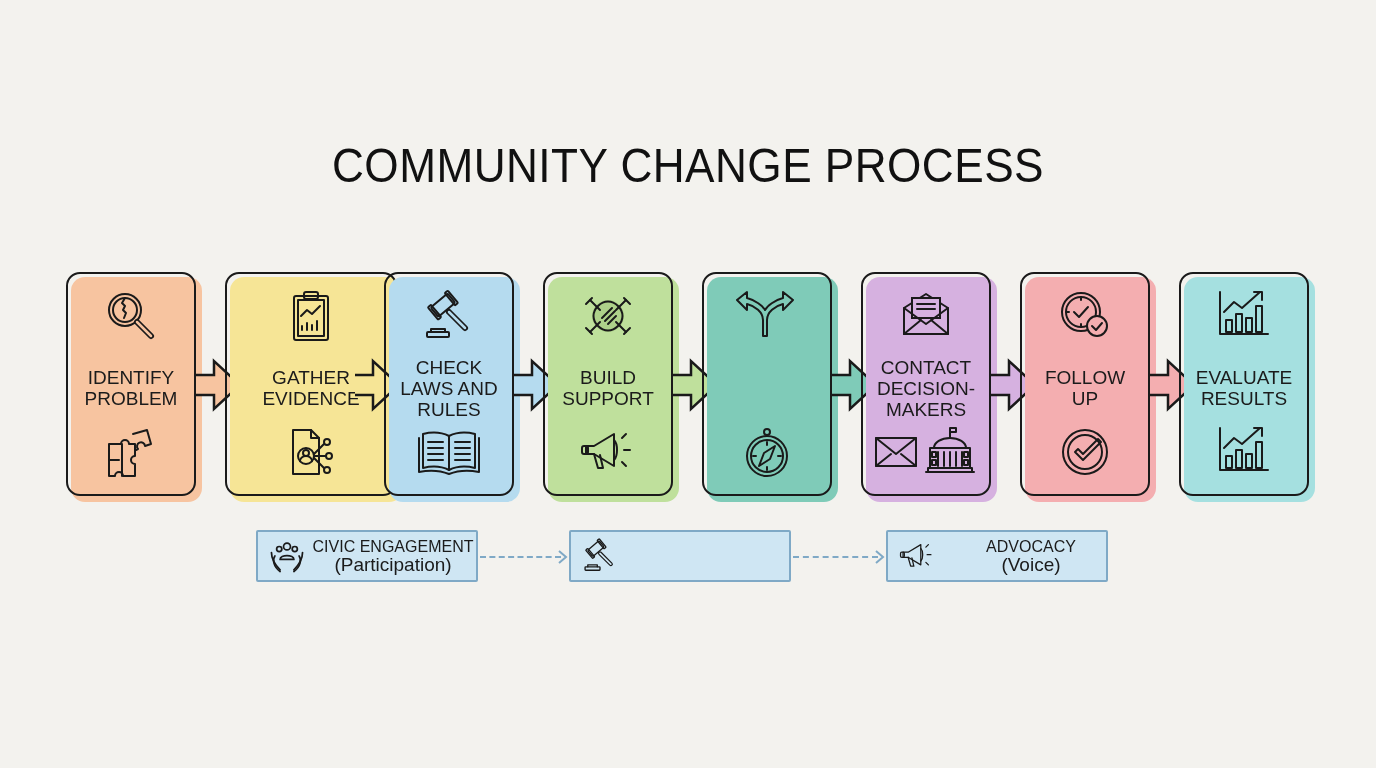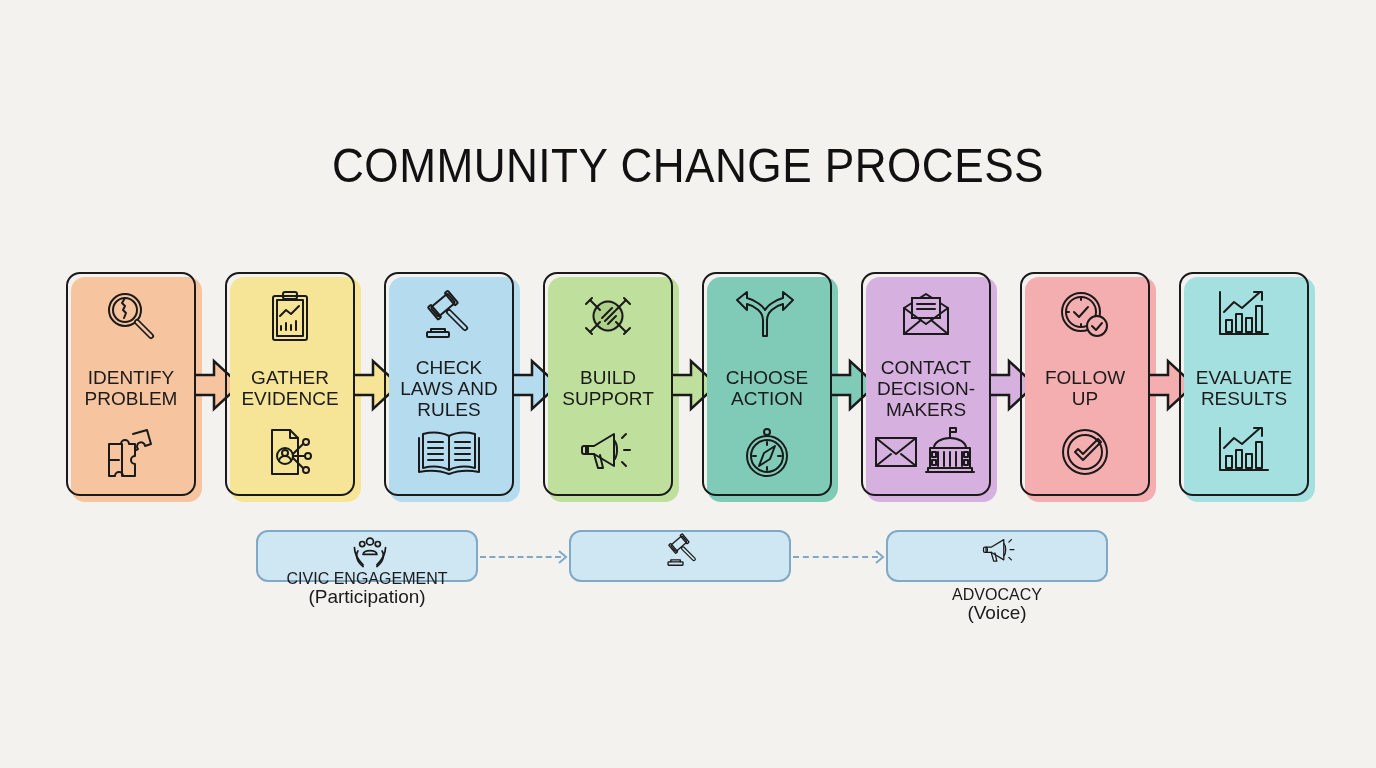--- a/index.html
+++ b/index.html
@@ -35,22 +35,22 @@
   .card .icon-top, .card .icon-bot {
     position: absolute; left: 0; right: 0; display: flex; justify-content: center;
   }
   .card .icon-top { top: 16px; }
   .card .icon-bot { top: 152px; }
   .arrow {
     position: absolute; top: 355px; width: 50px; height: 60px;
   }
   .legend {
     position: absolute; top: 530px; height: 52px; width: 222px;
-    background: #cfe6f3; border: 2px solid #7fa9c6; border-radius: 12px;
-    box-sizing: border-box; display: flex; align-items: center; flex-direction: column;
+    background: #cfe6f3; border: 2px solid #7fa9c6; border-radius: 2px;
+    box-sizing: border-box; display: flex; align-items: center;
   }
   .legend .licon { width: 46px; display: flex; justify-content: center; margin-left: 6px; }
   .legend .ltext { flex: 1; text-align: center; color: #1b1b1b; font-size: 16px; line-height: 18px; }
   .legend .lsub { display: block; font-size: 19px; }
   .dash {
     position: absolute; top: 556px; height: 0; border-top: 2px dashed #7fa9c6;
   }
   .dash-head {
     position: absolute; top: 549px;
   }
@@ -79,21 +79,21 @@
         <svg width="56" height="56" viewBox="0 0 56 56">
           <path d="M6 20 h12 a4 4 0 1 1 8 0 h6 v12 a4 4 0 1 0 0 8 v12 h-12 a4 4 0 1 0 -8 0 h-6 z" fill="none" stroke="#1a1a1a" stroke-width="2" stroke-linecap="round" stroke-linejoin="round"></path>
           <path d="M6 36 h10 M19 20 v32" fill="none" stroke="#1a1a1a" stroke-width="2" stroke-linecap="round" stroke-linejoin="round"></path>
           <path d="M30 10 l14 -4 4 14 -6 2 a4 4 0 1 0 -7 3 l-2 1" fill="none" stroke="#1a1a1a" stroke-width="2" stroke-linecap="round" stroke-linejoin="round"></path>
         </svg>
       </div>
     </div>
     <div class="arrow" style="left: 194px;"><svg width="50" height="60" viewBox="0 0 50 60">
         <path d="M2 20 h18 v-14 l26 24 -26 24 v-14 h-18" fill="#f7c4a0" stroke="#1a1a1a" stroke-width="2.5" stroke-linejoin="miter"></path>
       </svg></div>
-    <div class="card" style="left: 225px;">
+    <div class="card" style="left: 225px; padding-left: 42px;">
     <div class="fill" style="background:#f6e596"></div>
     <div class="frame"></div>
     <div class="icon-top">
         <svg width="50" height="56" viewBox="0 0 50 56">
           <rect x="8" y="8" width="34" height="44" rx="2" fill="none" stroke="#1a1a1a" stroke-width="2" stroke-linecap="round" stroke-linejoin="round"></rect>
           <rect x="12" y="12" width="26" height="36" fill="none" stroke="#1a1a1a" stroke-width="2" stroke-linecap="round" stroke-linejoin="round"></rect>
           <rect x="18" y="4" width="14" height="7" rx="2" fill="none" stroke="#1a1a1a" stroke-width="2" stroke-linecap="round" stroke-linejoin="round"></rect>
           <path d="M15 28 l6 -6 5 4 8 -8" fill="none" stroke="#1a1a1a" stroke-width="2" stroke-linecap="round" stroke-linejoin="round"></path>
           <path d="M16 42 v-4 M21 42 v-7 M26 42 v-5 M31 42 v-9" fill="none" stroke="#1a1a1a" stroke-width="2" stroke-linecap="round" stroke-linejoin="round"></path>
         </svg>
@@ -176,22 +176,20 @@
         <path d="M2 20 h18 v-14 l26 24 -26 24 v-14 h-18" fill="#bfe09c" stroke="#1a1a1a" stroke-width="2.5" stroke-linejoin="miter"></path>
       </svg></div>
     <div class="card" style="left: 702px;">
     <div class="fill" style="background:#7fcbb8"></div>
     <div class="frame"></div>
     <div class="icon-top">
         <svg width="64" height="52" viewBox="0 0 64 52">
           <path d="M28 48 v-16 c0 -8 -8 -14 -16 -16 l0 6 -10 -10 10 -8 0 6 c8 2 16 8 18 12 c2 -4 10 -10 18 -12 l0 -6 10 8 -10 10 0 -6 c-8 2 -16 8 -16 16 v16 z" fill="none" stroke="#1a1a1a" stroke-width="2" stroke-linecap="round" stroke-linejoin="round"></path>
         </svg>
       </div>
-    <div class="label">CHOOSE
-ACTION</div>
     <div class="icon-bot">
         <svg width="52" height="56" viewBox="0 0 52 56">
           <circle cx="26" cy="32" r="20" fill="none" stroke="#1a1a1a" stroke-width="2" stroke-linecap="round" stroke-linejoin="round"></circle>
           <circle cx="26" cy="32" r="16" fill="none" stroke="#1a1a1a" stroke-width="2" stroke-linecap="round" stroke-linejoin="round"></circle>
           <circle cx="26" cy="8" r="3" fill="none" stroke="#1a1a1a" stroke-width="2" stroke-linecap="round" stroke-linejoin="round"></circle>
           <path d="M26 11 v1" fill="none" stroke="#1a1a1a" stroke-width="2" stroke-linecap="round" stroke-linejoin="round"></path>
           <path d="M34 22 l-5 13 -11 7 5 -13 z" fill="none" stroke="#1a1a1a" stroke-width="2" stroke-linecap="round" stroke-linejoin="round"></path>
           <path d="M26 18 v3 M26 43 v3 M12 32 h3 M37 32 h3" fill="none" stroke="#1a1a1a" stroke-width="2" stroke-linecap="round" stroke-linejoin="round"></path>
         </svg>
       </div>

